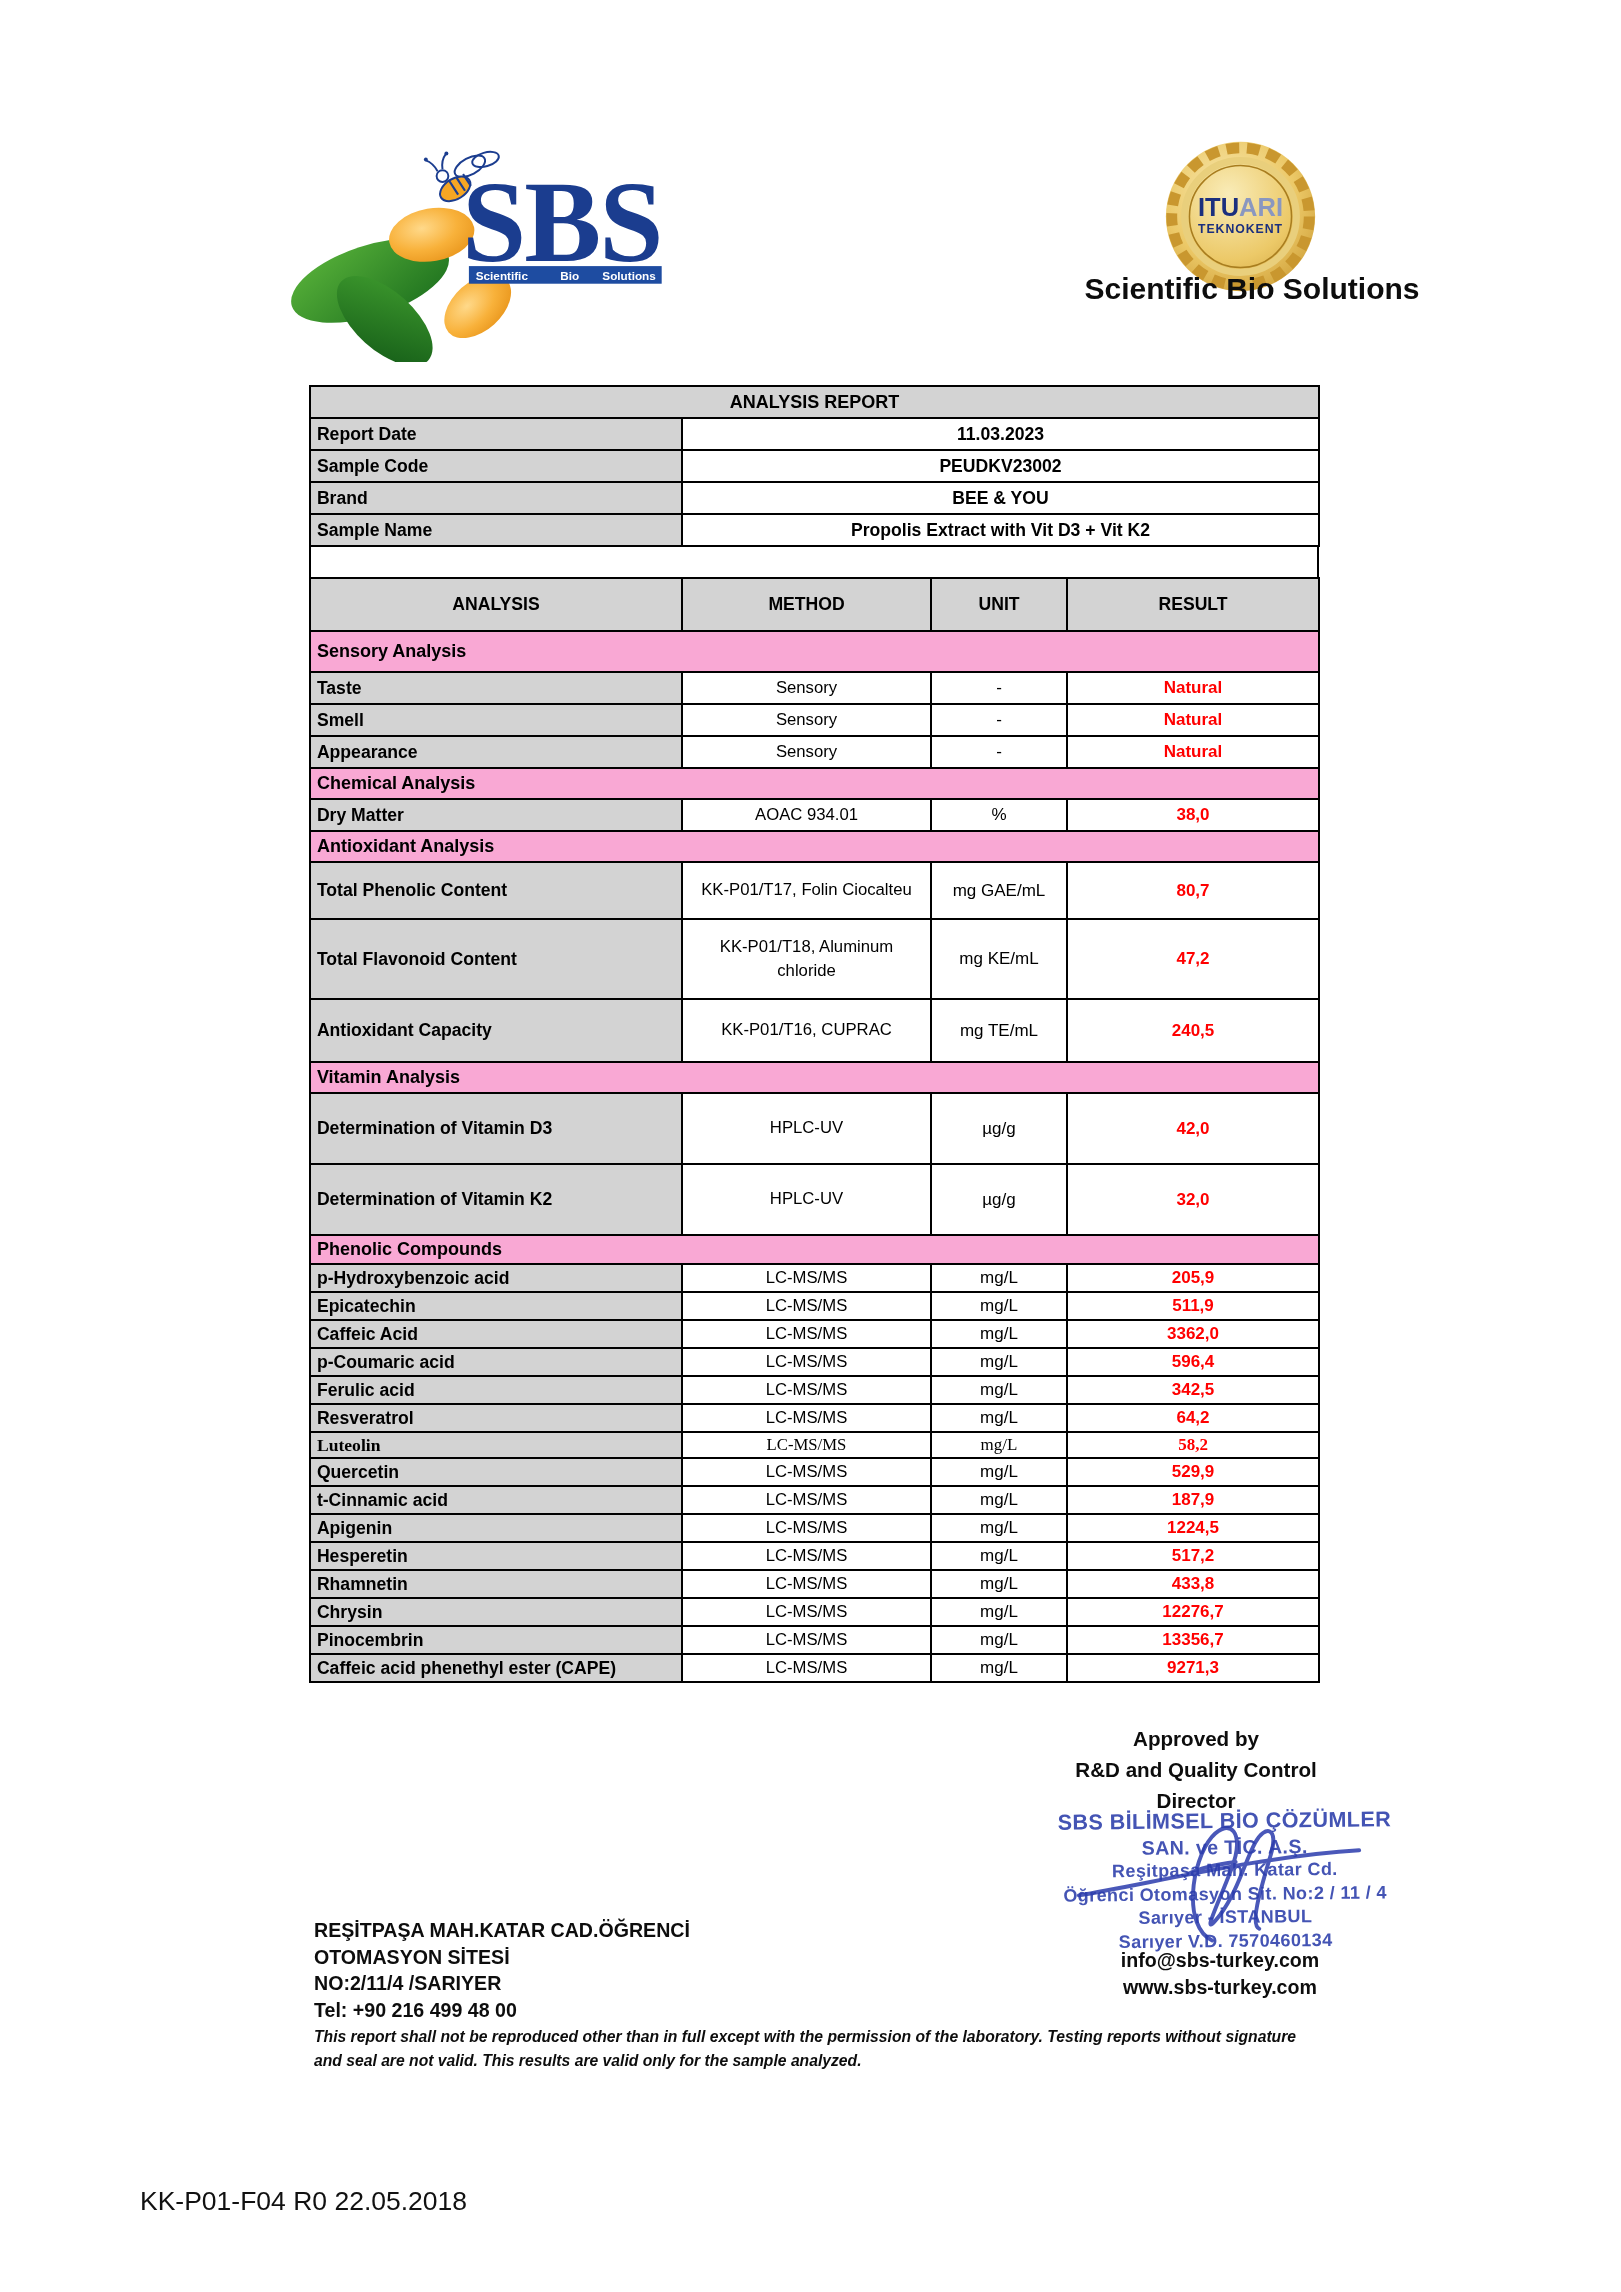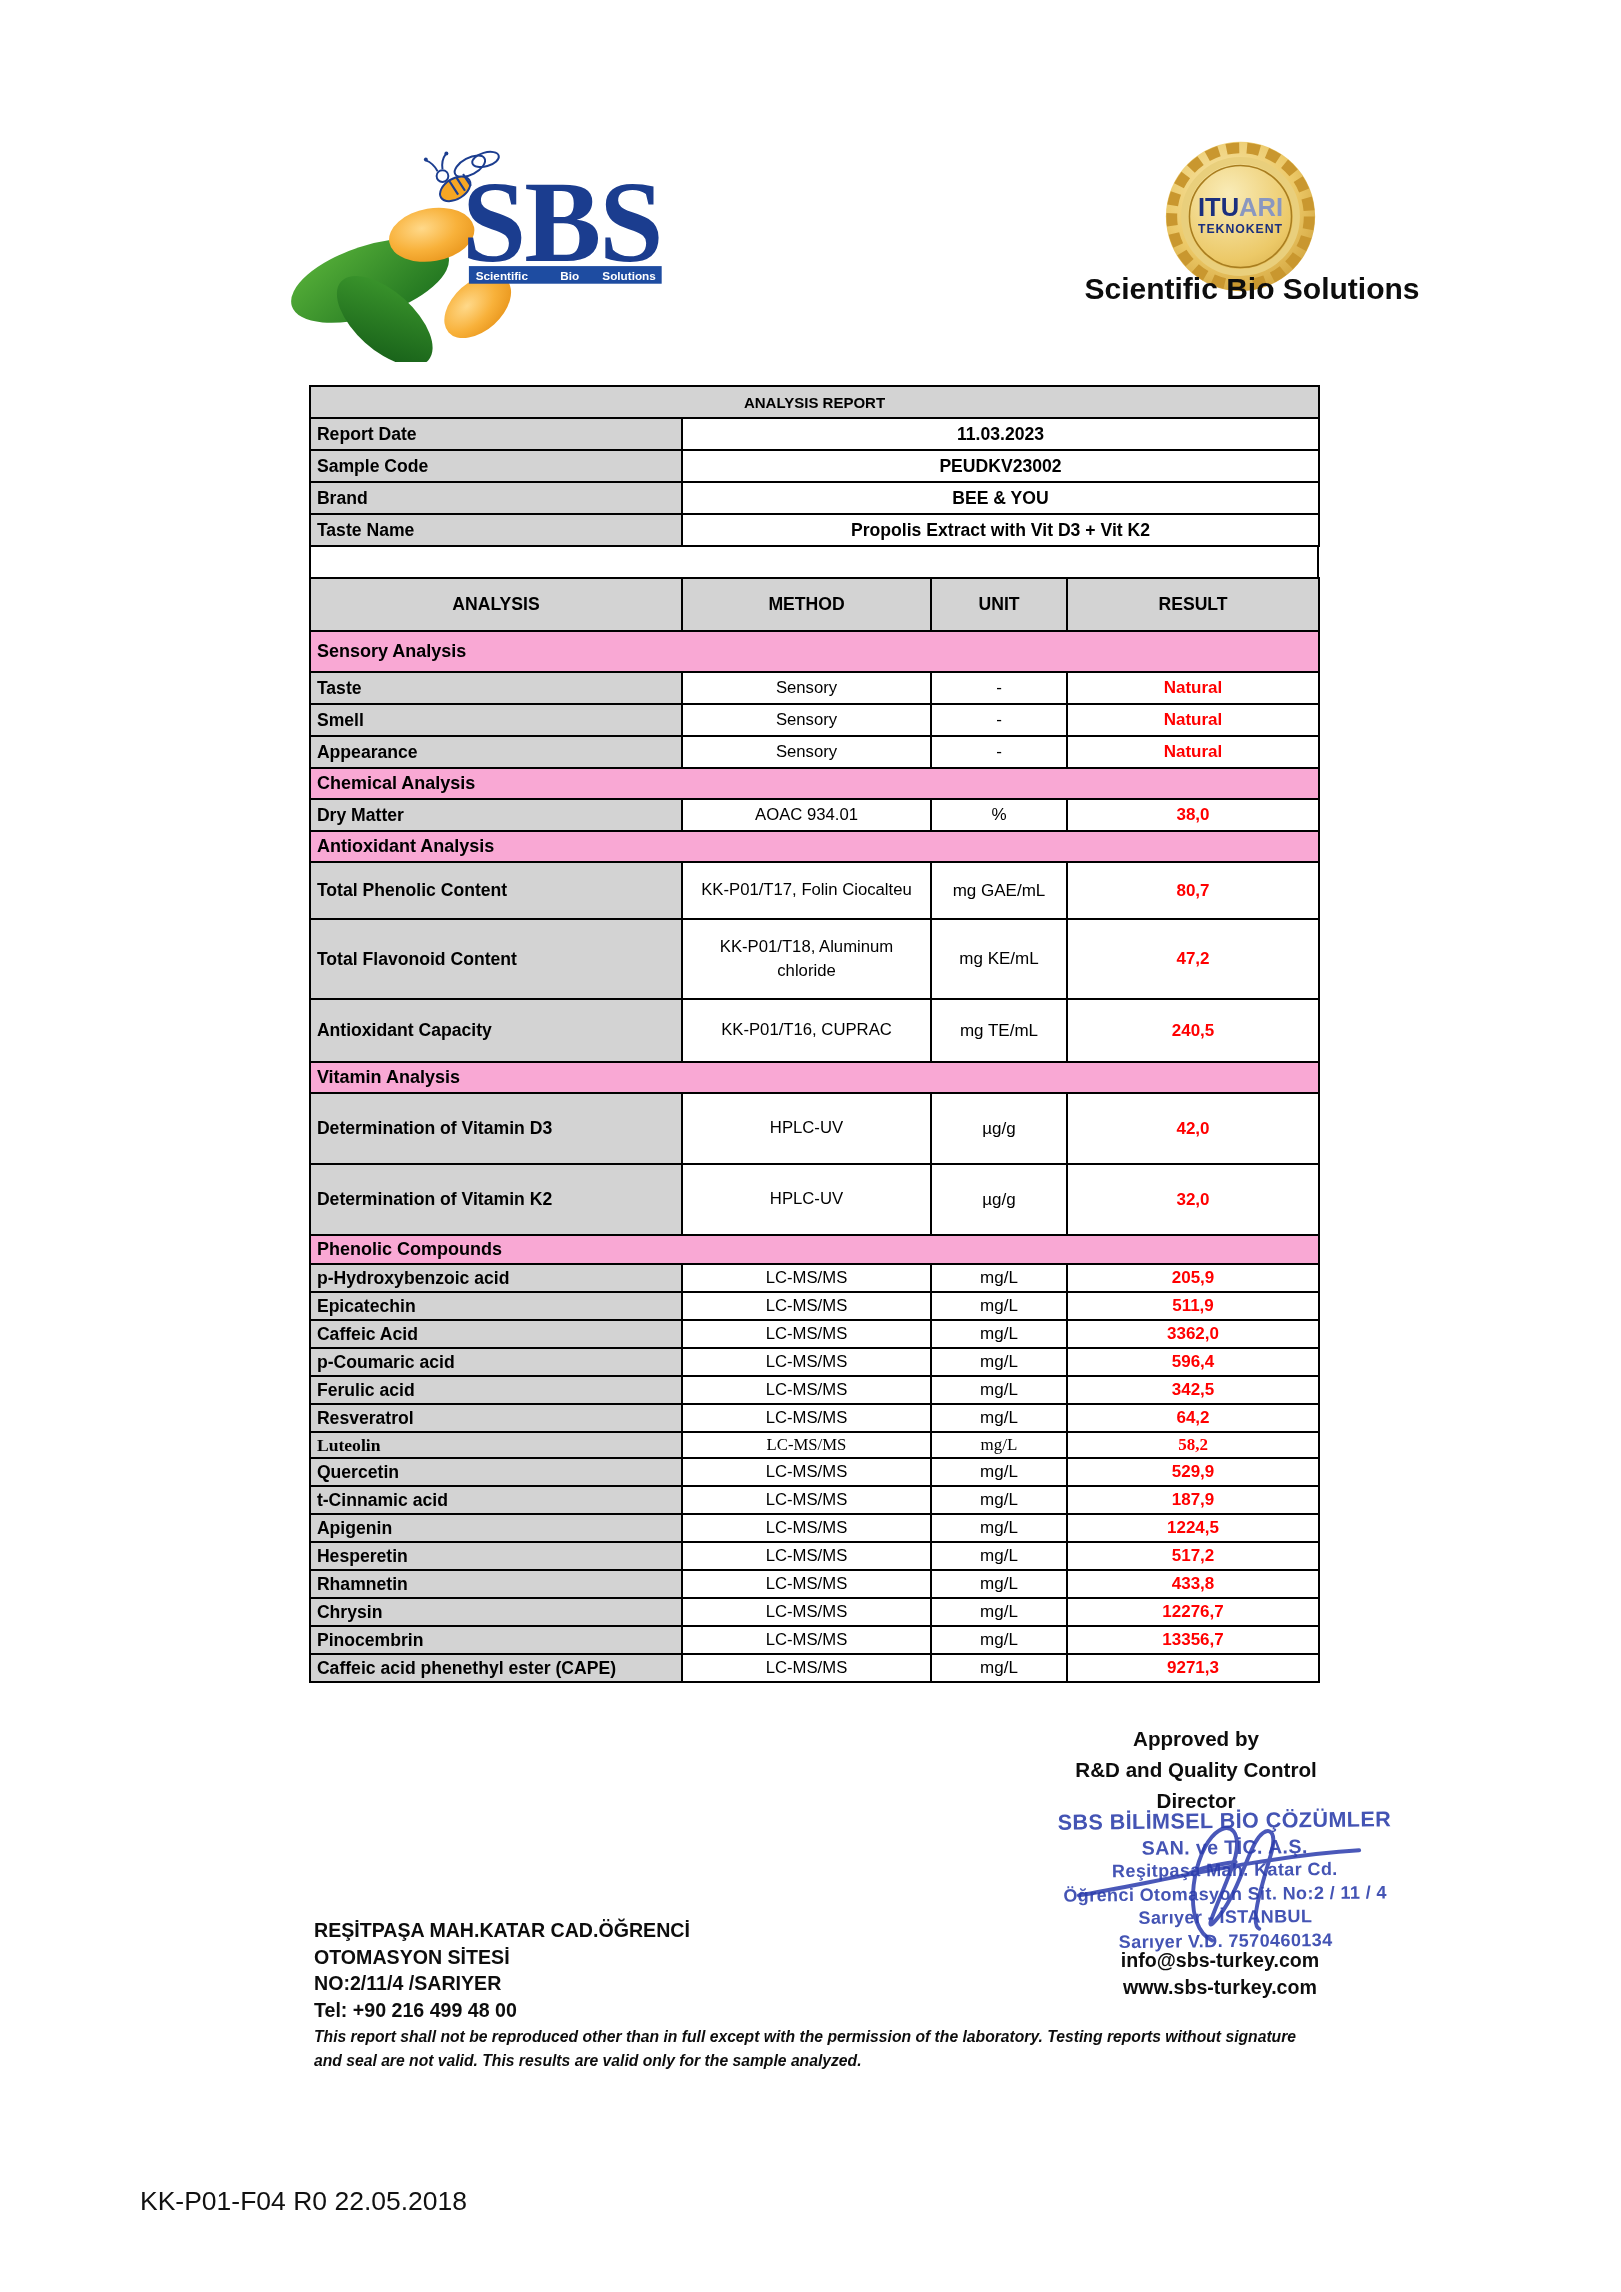--- a/index.html
+++ b/index.html
@@ -18,21 +18,21 @@
   .seal-svg { position: absolute; left: 1159px; top: 135px; }
   .org-title {
     position: absolute; left: 1012px; top: 272px; width: 480px;
     text-align: center; font-size: 30px; font-weight: bold; color: #0d0d0d;
   }
 
   
   .tables-wrap { position: absolute; left: 309px; top: 385px; width: 1010px; }
   table { border-collapse: collapse; width: 1010px; table-layout: fixed; }
   td, th { border: 2.4px solid #000; padding: 0 5.9px; font-size: 17.6px; vertical-align: middle; }
-  .rpt-title-cell { text-align: center; font-weight: bold; font-size: 15px; background: #d3d3d3; }
+  .rpt-title-cell { text-align: center; font-weight: bold; font-size: 18px; background: #d3d3d3; }
   .fld-label { font-weight: bold; background: #d3d3d3; }
   .fld-value { text-align: center; font-weight: bold; }
   .gap-row {
     height: 30px;
     border-left: 2.4px solid #000;
     border-right: 2.4px solid #000;
     background: #fff;
   }
   th { background: #d3d3d3; text-align: center; font-weight: bold; font-size: 17.6px; }
   .cell-analysis { background: #d3d3d3; font-weight: bold; font-size: 17.6px; }
@@ -159,21 +159,21 @@
       </tr>
       <tr style="height:32px">
         <td class="fld-label">Sample Code</td>
         <td class="fld-value">PEUDKV23002</td>
       </tr>
       <tr style="height:32px">
         <td class="fld-label">Brand</td>
         <td class="fld-value">BEE &amp; YOU</td>
       </tr>
       <tr style="height:32px">
-        <td class="fld-label">Taste Name</td>
+        <td class="fld-label">Sample Name</td>
         <td class="fld-value">Propolis Extract with Vit D3 + Vit K2</td>
       </tr>
     </tbody>
       </table>
 
     <div class="gap-row"></div>
 
     <table>
       <colgroup>
         <col style="width:372px">

